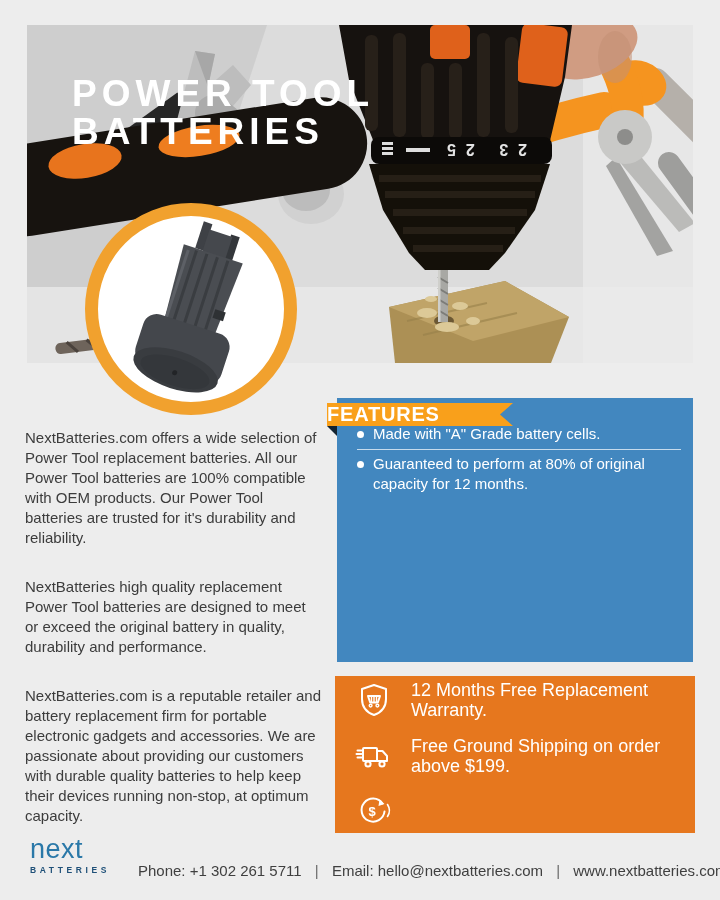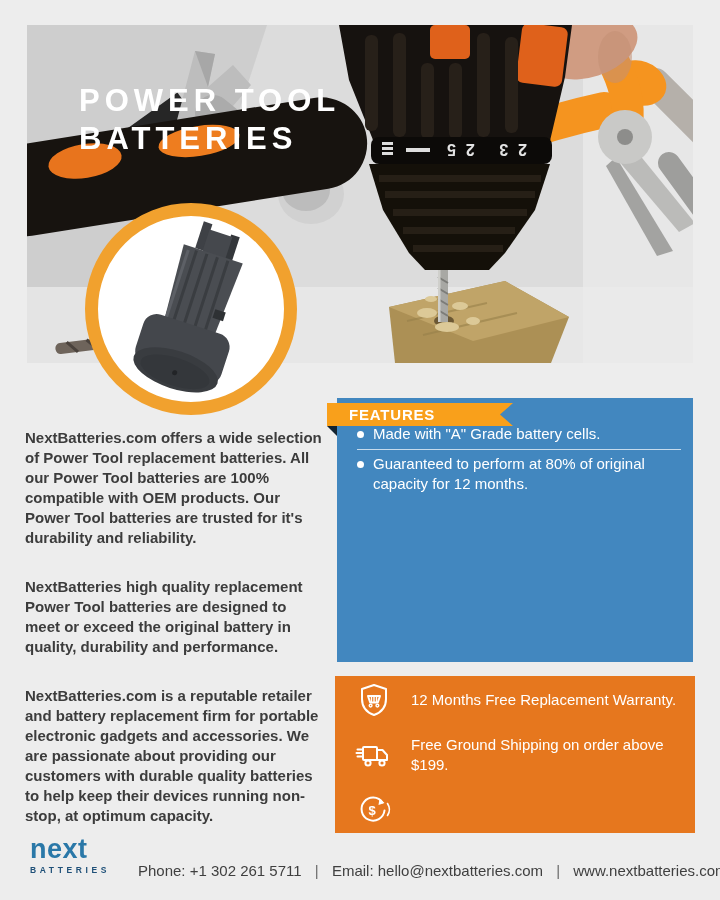--- a/index.html
+++ b/index.html
@@ -5,40 +5,40 @@
   html,body{margin:0;padding:0;}
   body{
     width:720px;height:900px;position:relative;overflow:hidden;
     background:#EDEDED;
     font-family:"Liberation Sans",sans-serif;
   }
   
   .hero{position:absolute;left:27px;top:25px;width:666px;height:338px;overflow:hidden;background:#dedede;}
   .hero svg{display:block;}
   .hero-title{
-    position:absolute;left:45px;top:50px;margin:7px;
-    color:#ffffff;font-weight:bold;font-size:31px;line-height:38px;letter-spacing:5px;
+    position:absolute;left:45px;top:50px;margin:0;
+    color:#ffffff;font-weight:bold;font-size:37px;line-height:38px;letter-spacing:5px;
     text-transform:uppercase;
   }
   .hero-title span{display:block;}
   
   .product-circle{
     position:absolute;left:85px;top:203px;width:186px;height:186px;
     border:13px solid #F1A12E;border-radius:50%;background:#ffffff;z-index:6;
     display:flex;align-items:center;justify-content:center;overflow:hidden;
   }
   
   .intro{position:absolute;left:25px;top:428px;width:305px;color:#3C3C3C;font-size:15px;line-height:20px;}
-  .intro p{margin:0 8px 29px 0;font-weight:bold;}
+  .intro p{margin:0 8px 29px 0;}
   
   .features-panel{position:absolute;left:337px;top:398px;width:356px;height:264px;background:#4287BF;z-index:2;}
   .features-ribbon{
     position:absolute;left:327px;top:403px;width:186px;height:23px;z-index:4;
-    background:#F9A01B;display:flex;align-items:center;box-sizing:border-box;padding-left:22px;
-    color:#fff;font-weight:bold;font-size:15px;letter-spacing:0.8px;
+    background:#F9A01B;display:flex;align-items:center;box-sizing:border-box;
+    color:#fff;font-weight:bold;font-size:20px;letter-spacing:0.8px;
     clip-path:polygon(0 0,100% 0,93% 50%,100% 100%,0 100%);
   }
   .ribbon-fold{
     position:absolute;left:327px;top:426px;width:10px;height:10px;z-index:3;
     background:#132330;clip-path:polygon(0 0,100% 0,100% 100%);
   }
   .features-list{position:absolute;left:337px;top:420px;width:356px;margin:0;padding:0;list-style:none;z-index:3;}
   .features-list li{
     position:relative;margin:0 12px 0 20px;padding:4px 2px 5px 16px;
     color:#fff;font-size:15px;line-height:20px;
@@ -46,25 +46,25 @@
   }
   .features-list li:last-child{border-bottom:none;}
   .features-list li::before{
     content:"";position:absolute;left:0;top:11px;width:7px;height:7px;border-radius:50%;background:#fff;
   }
   
   .guarantees{position:absolute;left:335px;top:676px;width:360px;height:157px;background:#E6771E;color:#fff;
     display:flex;flex-direction:column;justify-content:center;}
   .g-row{display:flex;align-items:center;padding:8px 10px 8px 20px;}
   .g-row .g-icon{flex:0 0 38px;margin-right:18px;}
-  .g-row .g-text{font-size:15px;line-height:20px;}
+  .g-row .g-text{font-size:18px;line-height:20px;}
   .g-sep{height:1px;background:rgba(255,255,255,0.8);margin:0 8px 0 18px;}
   
   .footer-logo{position:absolute;left:30px;top:836px;cursor:default;}
-  .footer-logo .logo-main{display:block;color:#2A78A8;font-size:27px;font-weight:bold;line-height:26px;letter-spacing:0.5px;}
+  .footer-logo .logo-main{display:block;color:#2A78A8;font-size:27px;font-weight:normal;line-height:26px;letter-spacing:0.5px;}
   .footer-logo .logo-sub{display:block;color:#1F5078;font-size:8.5px;font-weight:bold;letter-spacing:3.6px;margin-top:3px;}
   .footer-info{position:absolute;left:138px;top:862px;font-size:15px;color:#3F3F3F;white-space:nowrap;}
   .footer-info .sep{margin:0 9px;color:#6b6b6b;}
 </style>
 </head>
 <body>
 
 <div class="hero">
   <svg width="666" height="338" viewBox="0 0 666 338" xmlns="http://www.w3.org/2000/svg">
 

